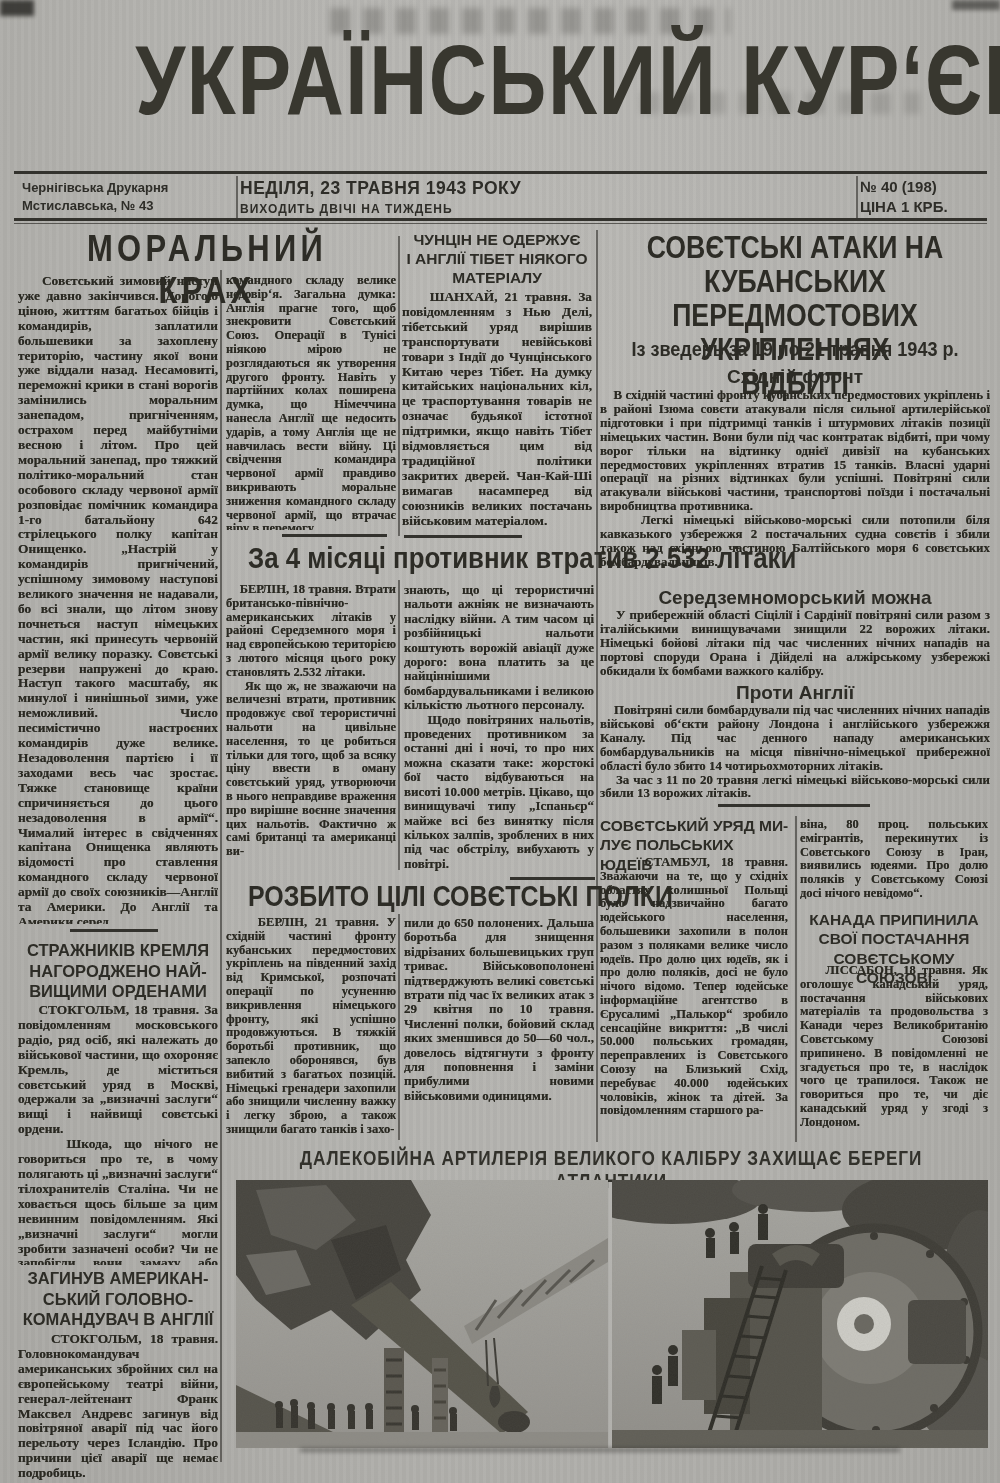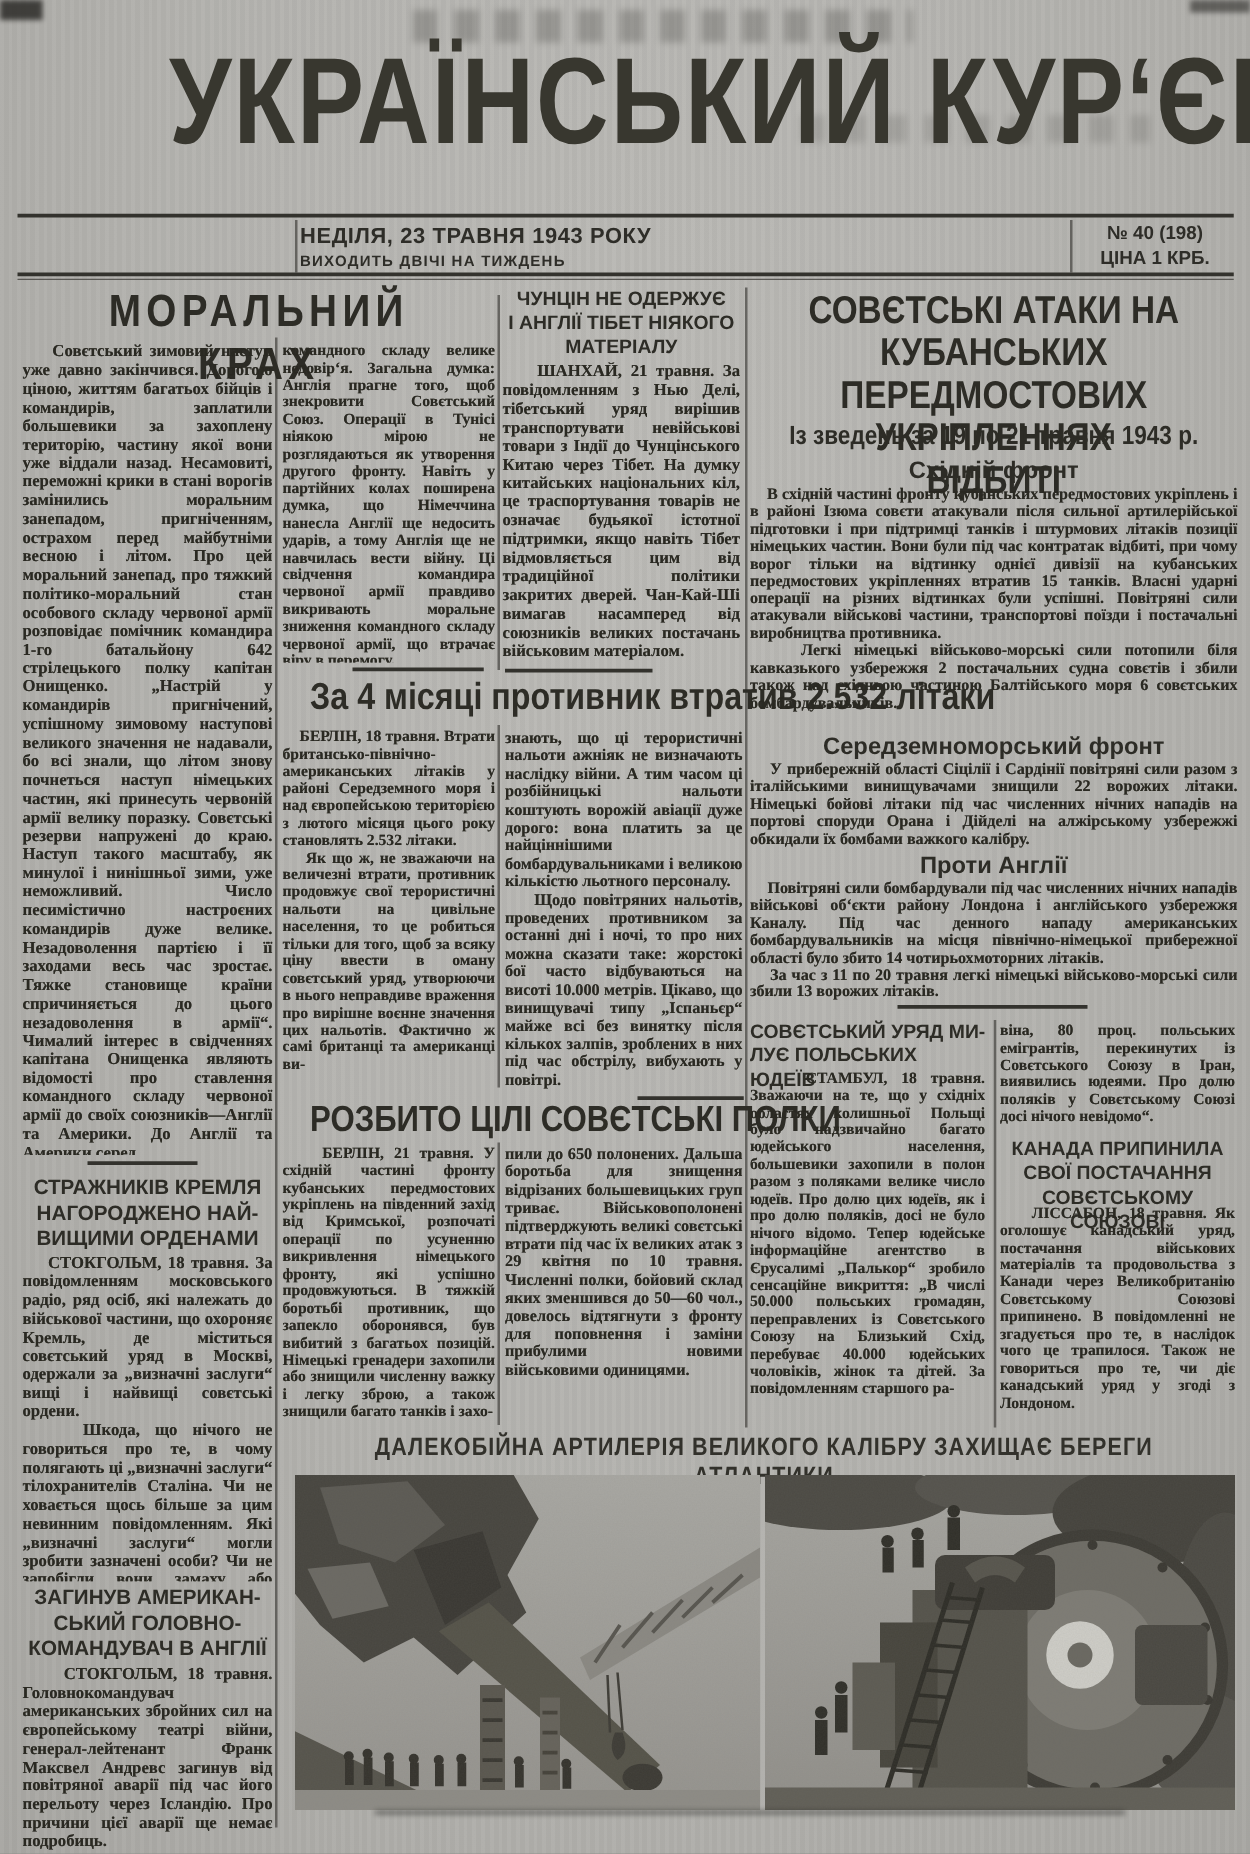--- a/index.html
+++ b/index.html
@@ -47,27 +47,31 @@
 
   <div class="smudge" style="left:0;top:0;width:34px;height:16px;opacity:.85"></div>
   <div class="smudge" style="left:952px;top:0;width:48px;height:10px;opacity:.6"></div>
   <div class="bleed" style="left:330px;top:8px;width:400px;height:26px"></div>
   <div class="bleed" style="left:640px;top:92px;width:280px;height:22px;opacity:.18"></div>
 
   <div class="abs masthead"><span class="cx">УКРАЇНСЬКИЙ КУР‘ЄР</span></div>
 
   <div class="hrule" style="left:14px;top:171px;width:973px;height:3px"></div>
 
+  <div class="abs dl" style="left:22px;top:179px;width:208px;font-size:13px;line-height:1.35">
+    <div>Чернігівська Друкарня</div>
+    <div>Мстиславська, № 43</div>
+  </div>
   <div class="vrule" style="left:236px;top:176px;height:42px"></div>
   <div class="abs dl" style="left:240px;top:178px;width:612px;text-align:left">
     <div style="font-size:17.5px;letter-spacing:.5px">НЕДІЛЯ, 23 ТРАВНЯ 1943 РОКУ</div>
     <div style="font-size:12px;letter-spacing:1px;margin-top:3px">ВИХОДИТЬ ДВІЧІ НА ТИЖДЕНЬ</div>
   </div>
   <div class="vrule" style="left:856px;top:176px;height:42px"></div>
-  <div class="abs dl" style="left:860px;top:178px;width:128px;text-align:center">
+  <div class="abs dl" style="left:860px;top:178px;width:128px;">
     <div style="font-size:15px">№ 40 (198)</div>
     <div style="font-size:15px;margin-top:3px">ЦІНА 1 КРБ.</div>
   </div>
   <div class="hrule" style="left:14px;top:218px;width:973px;height:3px"></div>
   <div class="hrule" style="left:14px;top:223px;width:973px;height:1px;opacity:.7"></div>
 
   <div class="vrule" style="left:220px;top:270px;height:1192px"></div>
   <div class="vrule" style="left:398px;top:236px;height:300px"></div>
   <div class="vrule" style="left:398px;top:580px;height:290px"></div>
   <div class="vrule" style="left:398px;top:914px;height:226px"></div>
@@ -121,21 +125,21 @@
   </div>
 
   <div class="abs" style="left:0;top:0;width:0;height:0">
     <div class="abs atitle tcond" style="left:600px;top:231px;width:390px;font-size:31px;line-height:1.1">СОВЄТСЬКІ АТАКИ НА КУБАНСЬКИХ
 ПЕРЕДМОСТОВИХ УКРІПЛЕННЯХ
 ВІДБИТІ</div>
     <div class="abs atitle tcond" style="left:600px;top:337px;width:390px;font-size:21px">Із зведень за 19 по 21 травня 1943 р.</div>
     <div class="abs sechead" style="left:600px;top:366px;width:390px">Східній фронт</div>
     <div class="abs btext wide" style="left:600px;top:389px;width:390px;height:196px">    В східній частині фронту кубанських передмостових укріплень і в районі Ізюма совєти атакували після сильної артилерійської підготовки і при підтримці танків і штурмових літаків позиції німецьких частин. Вони були під час контратак відбиті, при чому ворог тільки на відтинку однієї дивізії на кубанських передмостових укріпленнях втратив 15 танків. Власні ударні операції на різних відтинках були успішні. Повітряні сили атакували військові частини, транспортові поїзди і постачальні виробництва противника.
     Легкі німецькі військово-морські сили потопили біля кавказького узбережжя 2 постачальних судна совєтів і збили також над східньою частиною Балтійського моря 6 совєтських бомбардувальників.</div>
-    <div class="abs sechead" style="left:600px;top:587px;width:390px">Середземноморський фронт</div>
+    <div class="abs sechead" style="left:600px;top:587px;width:390px">Середземноморський можна</div>
     <div class="abs btext wide" style="left:600px;top:609px;width:390px;height:72px">    У прибережній області Сіцілії і Сардінії повітряні сили разом з італійськими винищувачами знищили 22 ворожих літаки. Німецькі бойові літаки під час численних нічних нападів на портові споруди Орана і Дійделі на алжірському узбережжі обкидали їх бомбами важкого калібру.</div>
     <div class="abs sechead" style="left:600px;top:682px;width:390px">Проти Англії</div>
     <div class="abs btext wide" style="left:600px;top:704px;width:390px;height:96px">    Повітряні сили бомбардували під час численних нічних нападів військові об‘єкти району Лондона і англійського узбережжя Каналу. Під час денного нападу американських бомбардувальників на місця північно-німецької прибережної області було збито 14 чотирьохмоторних літаків.
     За час з 11 по 20 травня легкі німецькі військово-морські сили збили 13 ворожих літаків.</div>
     <div class="hrule" style="left:718px;top:804px;width:152px;height:3px"></div>
   </div>
 
   <div class="abs" style="left:0;top:0;width:0;height:0">
     <div class="abs atitle" style="left:600px;top:816px;width:190px;font-size:15.5px;line-height:1.25;text-align:left">СОВЄТСЬКИЙ УРЯД МИ-
 ЛУЄ ПОЛЬСЬКИХ ЮДЕЇВ</div>

